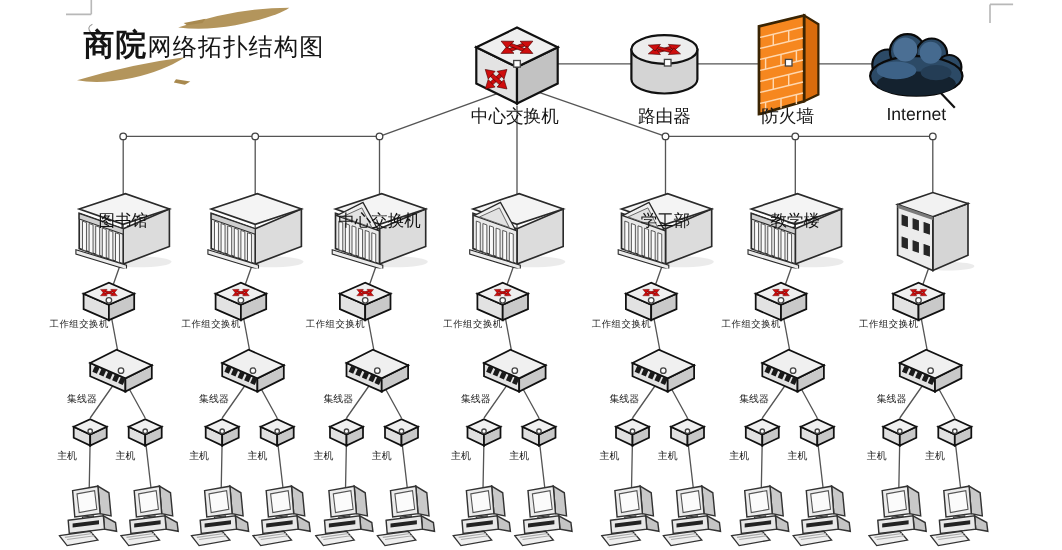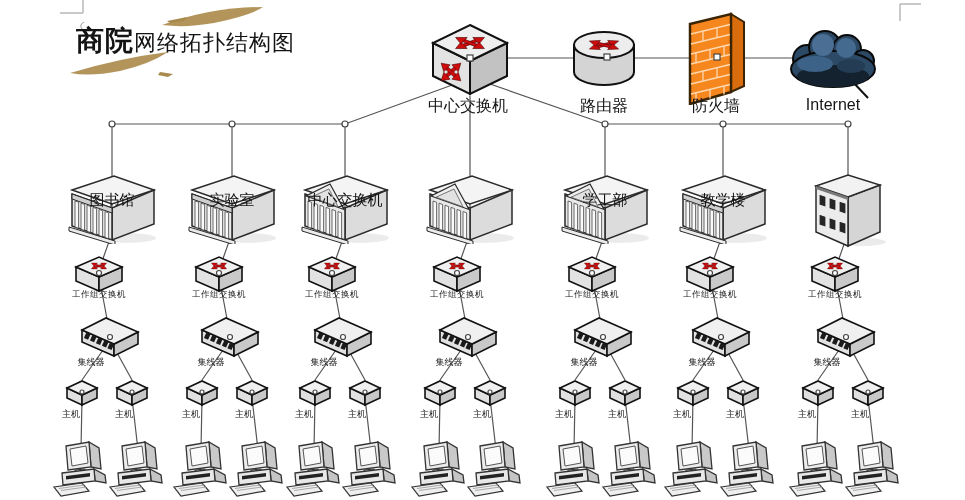--- a/index.html
+++ b/index.html
@@ -5,21 +5,21 @@
   html,body{margin:0;padding:0;background:#fff;}
   #stage{position:relative;width:965px;height:500px;background:#ffffff;overflow:hidden;
          font-family:"Liberation Sans",sans-serif;color:#111;border-radius:25px;}
   svg.layer{position:absolute;left:0;top:0;pointer-events:none;}
   #wires{z-index:1;}
   #dots{z-index:5;}
   .icon{position:absolute;z-index:3;}
   .toplabel{position:absolute;z-index:4;text-align:center;font-size:16px;color:#151515;}
   .branch{position:absolute;top:148px;width:120px;height:352px;z-index:3;}
   .branch .bname{position:absolute;top:8px;left:0;width:120px;text-align:center;font-size:15px;z-index:4;margin-top:35px;}
-  .branch .lbl{position:absolute;text-align:center;color:#1a1a1a;z-index:4;}
+  .branch .lbl{position:absolute;text-align:left;color:#1a1a1a;z-index:4;}
   .bld{left:12px;top:26px;width:95px;height:70px;}
   .bld-office{left:22px;top:22px;width:76px;height:78px;}
   .wg{left:20px;top:107px;width:54px;height:38px;}
   .wg-l{top:141px;left:-7px;width:108px;font-size:8.5px;letter-spacing:0.5px;}
   .hubi{left:28px;top:168px;width:60px;height:42px;}
   .hub-l{top:208px;left:9px;width:60px;font-size:9px;}
   .host1{left:12px;top:231px;width:36px;height:28px;}
   .host2{left:62px;top:231px;width:36px;height:28px;}
   .hl1{top:260px;left:0px;width:38px;font-size:9px;}
   .hl2{top:260px;left:53px;width:38px;font-size:9px;}
@@ -271,21 +271,20 @@
     <div class="lbl hl2">主机</div>
     <svg class="icon comp1">
         <use href="#sym-computer"></use>
       </svg>
     <svg class="icon comp2">
         <use href="#sym-computer"></use>
       </svg>
   </div>
 
   <div class="branch" style="left:172px">
-    <div class="bname">实验室</div>
     <svg class="icon bld">
         <use href="#sym-bld-classic"></use>
       </svg>
     <svg class="icon wg">
         <use href="#sym-wg"></use>
       </svg>
     <div class="lbl wg-l">工作组交换机</div>
     <svg class="icon hubi">
         <use href="#sym-hub"></use>
       </svg>

